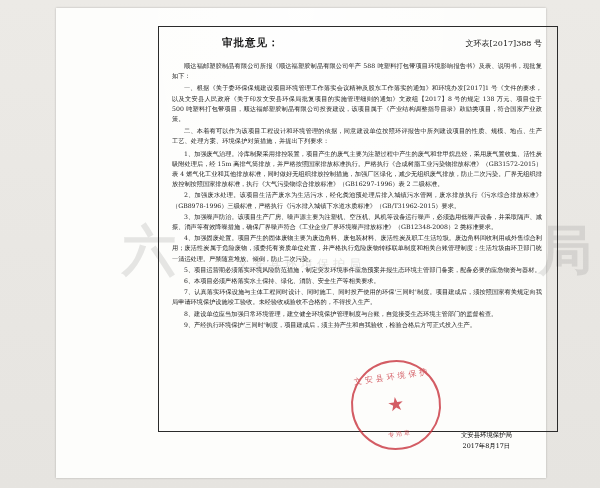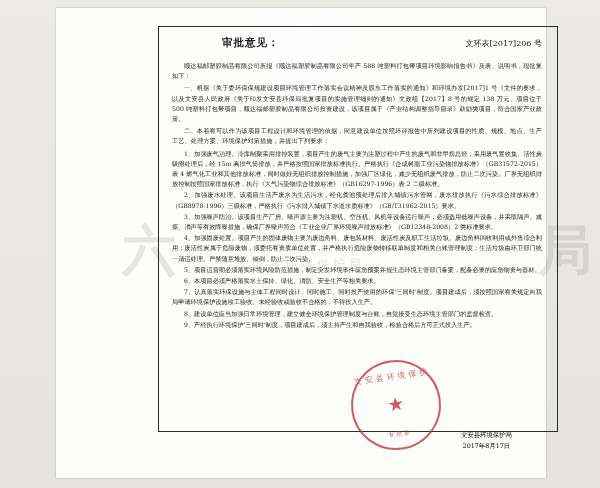--- a/index.html
+++ b/index.html
@@ -148,21 +148,21 @@
       <span>局</span>
     </div>
     <div class="wm-small">文安县环境保护局</div>
 
     <div class="frame"></div>
 
     <div class="content">
 
       <div class="title-row">
         <div class="op-title">审批意见：</div>
-        <div class="doc-no">文环表[2017]206 号</div>
+        <div class="doc-no">文环表[2017]388 号</div>
       </div>
 
       <p class="para indent lead">顺达福邮塑胶制品有限公司所报《顺达福塑胶制品有限公司年产 588 吨塑料打包带项目环境影响报告书》及表、说明书，现批复如下：</p>
       <p class="para indent">一、根据《关于委环保保规建设项目环境管理工作落实会议精神及股东工作落实的通知》和环境办发[2017]1 号《文件的要求，以及文安县人民政府《关于印发文安县环保局批复项目的实施管理细则的通知》文政组【2017】8 号的规定 138 万元、项目位于 500 吨塑料打包带项目，顺达福邮塑胶制品有限公司投资建设，该项目属于《产业结构调整指导目录》鼓励类项目，符合国家产业政策。</p>
       <p class="para indent">二、本着有可以作为该项目工程设计和环境管理的依据，同意建设单位按照环评报告中所列建设项目的性质、规模、地点、生产工艺、处理方案、环境保护对策措施，并提出下列要求：</p>
       <p class="list-item">1、加强废气治理。冷库制聚采用排控装置，项目产生的废气主要为注塑过程中产生的废气和非甲烷总烃，采用废气置收集、活性炭吸附处理后，经 15m 高排气筒排放，并严格按照国家排放标准执行。严格执行《合成树脂工业污染物排放标准》（GB31572-2015）表 4 燃气化工业和其他排放标准，同时做好无组织排放控制措施，加强厂区绿化，减少无组织废气排放，防止二次污染。厂界无组织排放控制按照国家排放标准，执行《大气污染物综合排放标准》（GB16297-1996）表 2 二级标准。</p>
       <p class="list-item">2、加强废水处理。该项目生活产废水为生活污水，经化粪池预处理后排入城镇污水管网，废水排放执行《污水综合排放标准》（GB8978-1996）三级标准，严格执行《污水排入城镇下水道水质标准》（GB/T31962-2015）要求。</p>
       <p class="list-item">3、加强噪声防治。该项目生产厂房、噪声源主要为注塑机、空压机、风机等设备运行噪声，必须选用低噪声设备，并采取隔声、减振、消声等有效降噪措施，确保厂界噪声符合《工业企业厂界环境噪声排放标准》（GB12348-2008）2 类标准要求。</p>
       <p class="list-item">4、加强固废处置。项目产生的固体废物主要为废边角料、废包装材料、废活性炭及职工生活垃圾。废边角料回收利用或外售综合利用；废活性炭属于危险废物，须委托有资质单位处置，并严格执行危险废物转移联单制度和相关台账管理制度；生活垃圾由环卫部门统一清运处理。严禁随意堆放、倾倒，防止二次污染。</p>
       <p class="list-item">5、项目运营期必须落实环境风险防范措施，制定突发环境事件应急预案并报生态环境主管部门备案，配备必要的应急物资与器材。</p>

